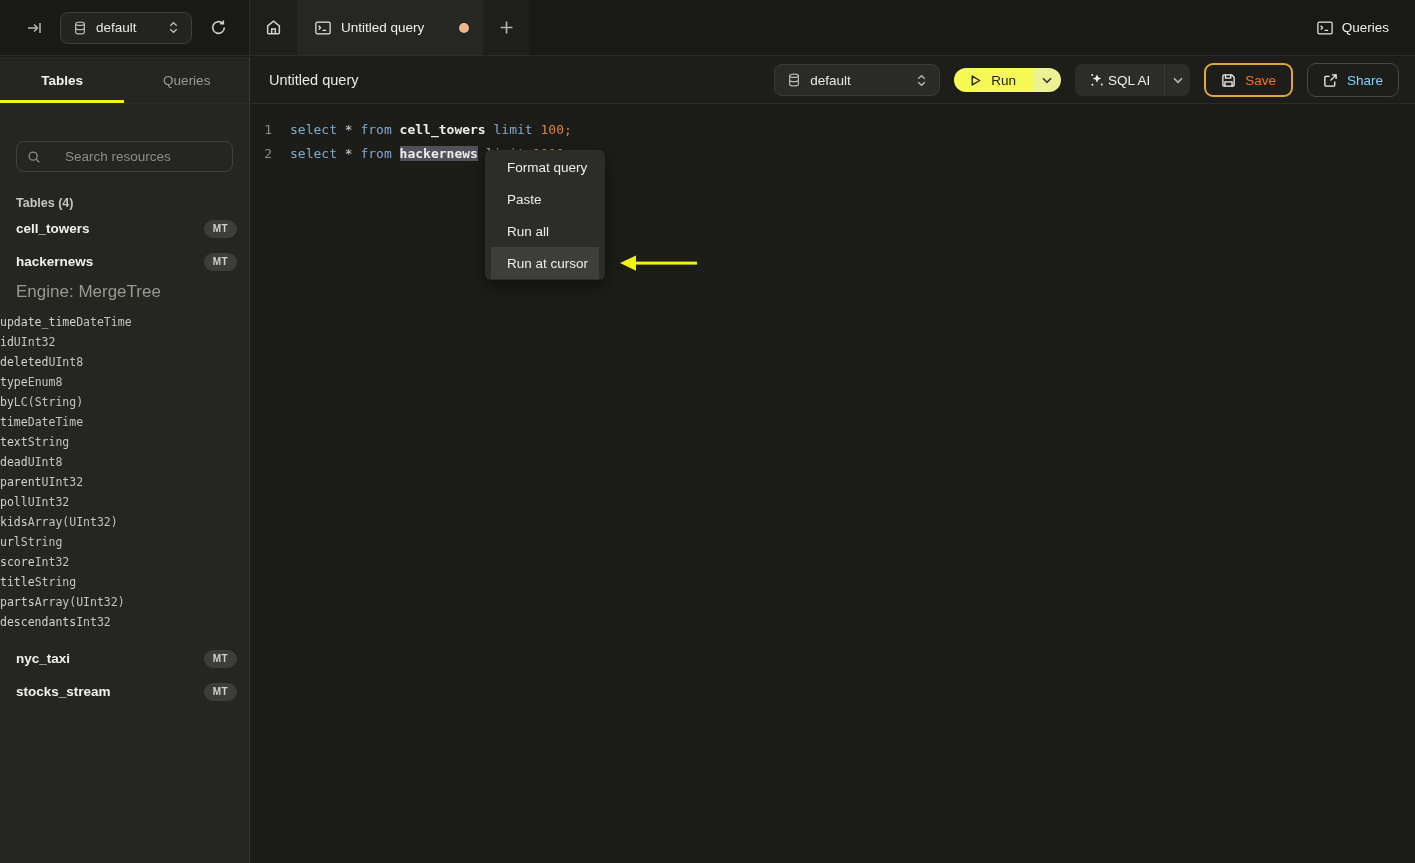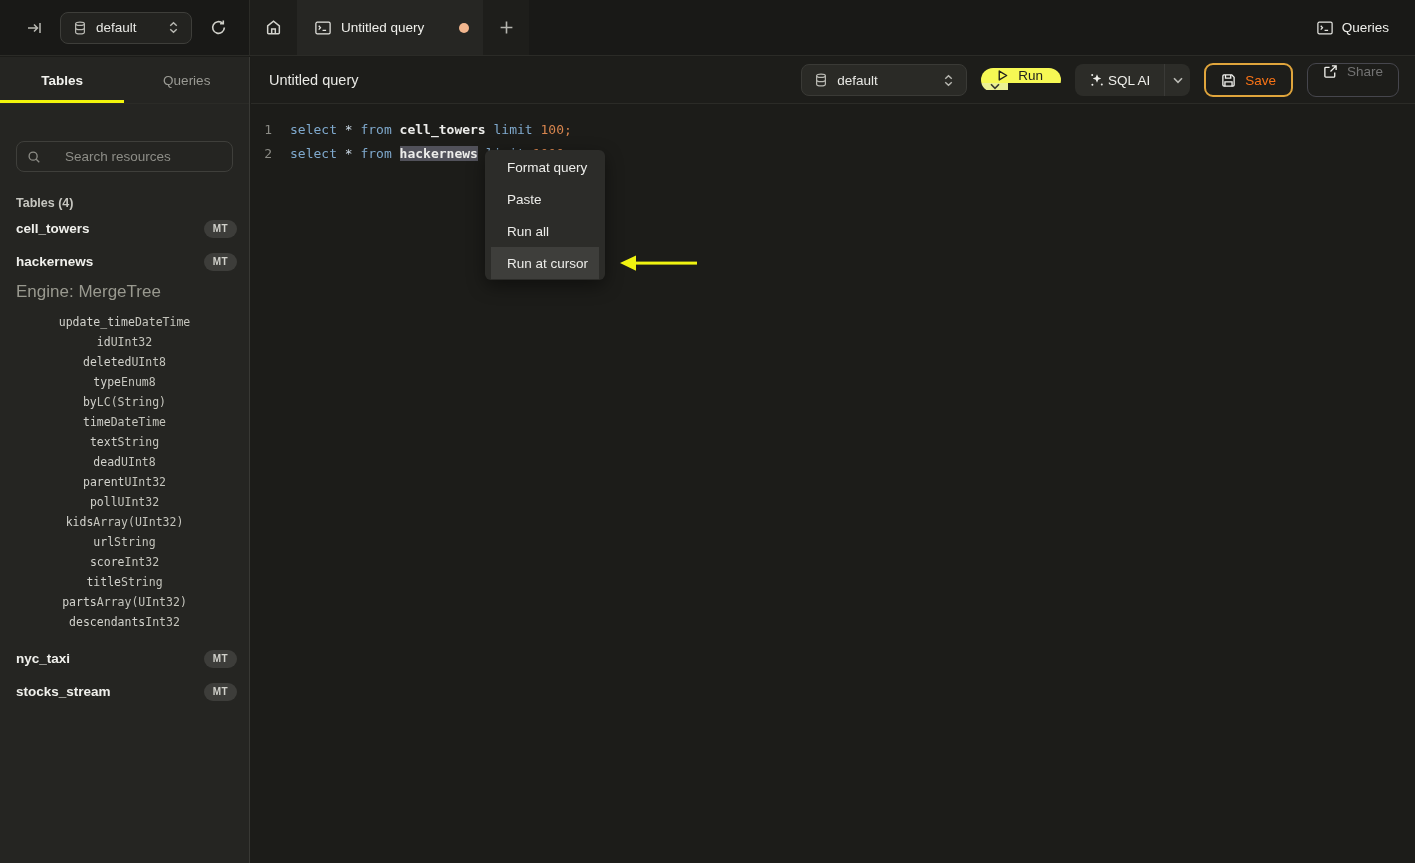--- a/index.html
+++ b/index.html
@@ -80,60 +80,60 @@
   .search-wrap input::placeholder { color:#8d8d87; }
 
   .section-label { margin:24px 0 2px 16px; font-size:12.5px; font-weight:600; color:#c6c6c0; }
 
   .tbl-row { display:flex; align-items:center; height:33px; padding:0 12px 0 16px;
     cursor:pointer; border-radius:6px; }
   .tbl-name { flex:1; font-size:13.5px; font-weight:600; color:#f0f0ec; }
   .mt-badge { background:#3d3d3a; color:#d0d0ca; font-size:10px; font-weight:700;
     letter-spacing:.4px; border-radius:9px; padding:4px 9px; line-height:1; }
   .engine-line { font-size:17px; color:#99998f; padding:4px 16px 10px 16px; }
-  .col-row { display:flex; justify-content:center; height:20px; align-items:center;
-    padding:0 12px; font-family:"DejaVu Sans Mono", monospace; font-size:11.5px; }
+  .col-row { display:flex; justify-content:flex-start; height:20px; align-items:center;
+    padding:0 0; font-family:"DejaVu Sans Mono", monospace; font-size:11.5px; }
   .col-name { color:#d2d2cc; }
   .col-type { color:#c4c4bc; }
   .cols-block { padding-bottom:10px; }
 
   
   #toolbar {
     position:absolute; left:251px; top:57px; width:1164px; height:47px;
     background:#1d1d1a; border-bottom:1px solid #2b2b27;
     display:flex; align-items:center; padding:0 16px 0 18px;
   }
   .qtitle { font-size:14.5px; color:#e9e9e5; }
   .tb-right { margin-left:auto; display:flex; align-items:center; gap:14px; }
   #toolbar .select-box { width:166px; background:#2a2a26; border-color:#3a3a36; flex:none; }
 
-  .run-btn { display:flex; height:24px; border-radius:16px; overflow:hidden; cursor:pointer;flex-direction:column; }
+  .run-btn { display:flex; height:24px; border-radius:16px; overflow:hidden; cursor:pointer; }
   .run-main { display:flex; align-items:center; gap:9px; background:#f6f854; color:#23231e;
     border:none; padding:0 18px 0 15px; font-size:13.5px; font-weight:500; cursor:pointer;
     font-family:"Liberation Sans", sans-serif; }
   .run-caret { width:27px; background:#ecf193; border:none; color:#3a3a2e;
     display:flex; align-items:center; justify-content:center; cursor:pointer; }
 
   .sqlai-btn { display:flex; height:32px; border-radius:8px; background:#2c2c28; overflow:hidden; }
   .sqlai-main { display:flex; align-items:center; gap:3px; background:none; border:none;
     color:#eeeeea; font-size:13.5px; padding:0 14px; cursor:pointer;
     font-family:"Liberation Sans", sans-serif; }
   .sqlai-caret { width:26px; border:none; border-left:1px solid rgba(255,255,255,.07);
     background:none; color:#b9b9b3; display:flex; align-items:center; justify-content:center; cursor:pointer; }
 
   .save-btn {
     display:flex; align-items:center; gap:9px; height:34px; padding:0 15px;
     background:transparent; border:2px solid #e0a53c; border-radius:9px;
     color:#f97316; font-size:13.5px; font-weight:500; cursor:pointer;
     font-family:"Liberation Sans", sans-serif;
   }
   .share-btn {
-    display:flex; gap:9px; height:34px; padding:0 15px;
+    display:flex; align-items:center; gap:9px; height:34px; padding:0 15px;
     background:transparent; border:1px solid #46464d; border-radius:9px;
-    color:#737373; font-size:13.5px; font-weight:500; cursor:pointer;
+    color:#7dd3fc; font-size:13.5px; font-weight:500; cursor:pointer;
     font-family:"Liberation Sans", sans-serif;
   }
 
   
   #editor {
     position:absolute; left:251px; top:105px; width:1164px; height:758px;
     background:#1c1c19; padding-top:12px;
   }
   .code-line { display:flex; height:24px; align-items:center;
     font-family:"DejaVu Sans Mono", monospace; font-size:13px; white-space:pre; }

